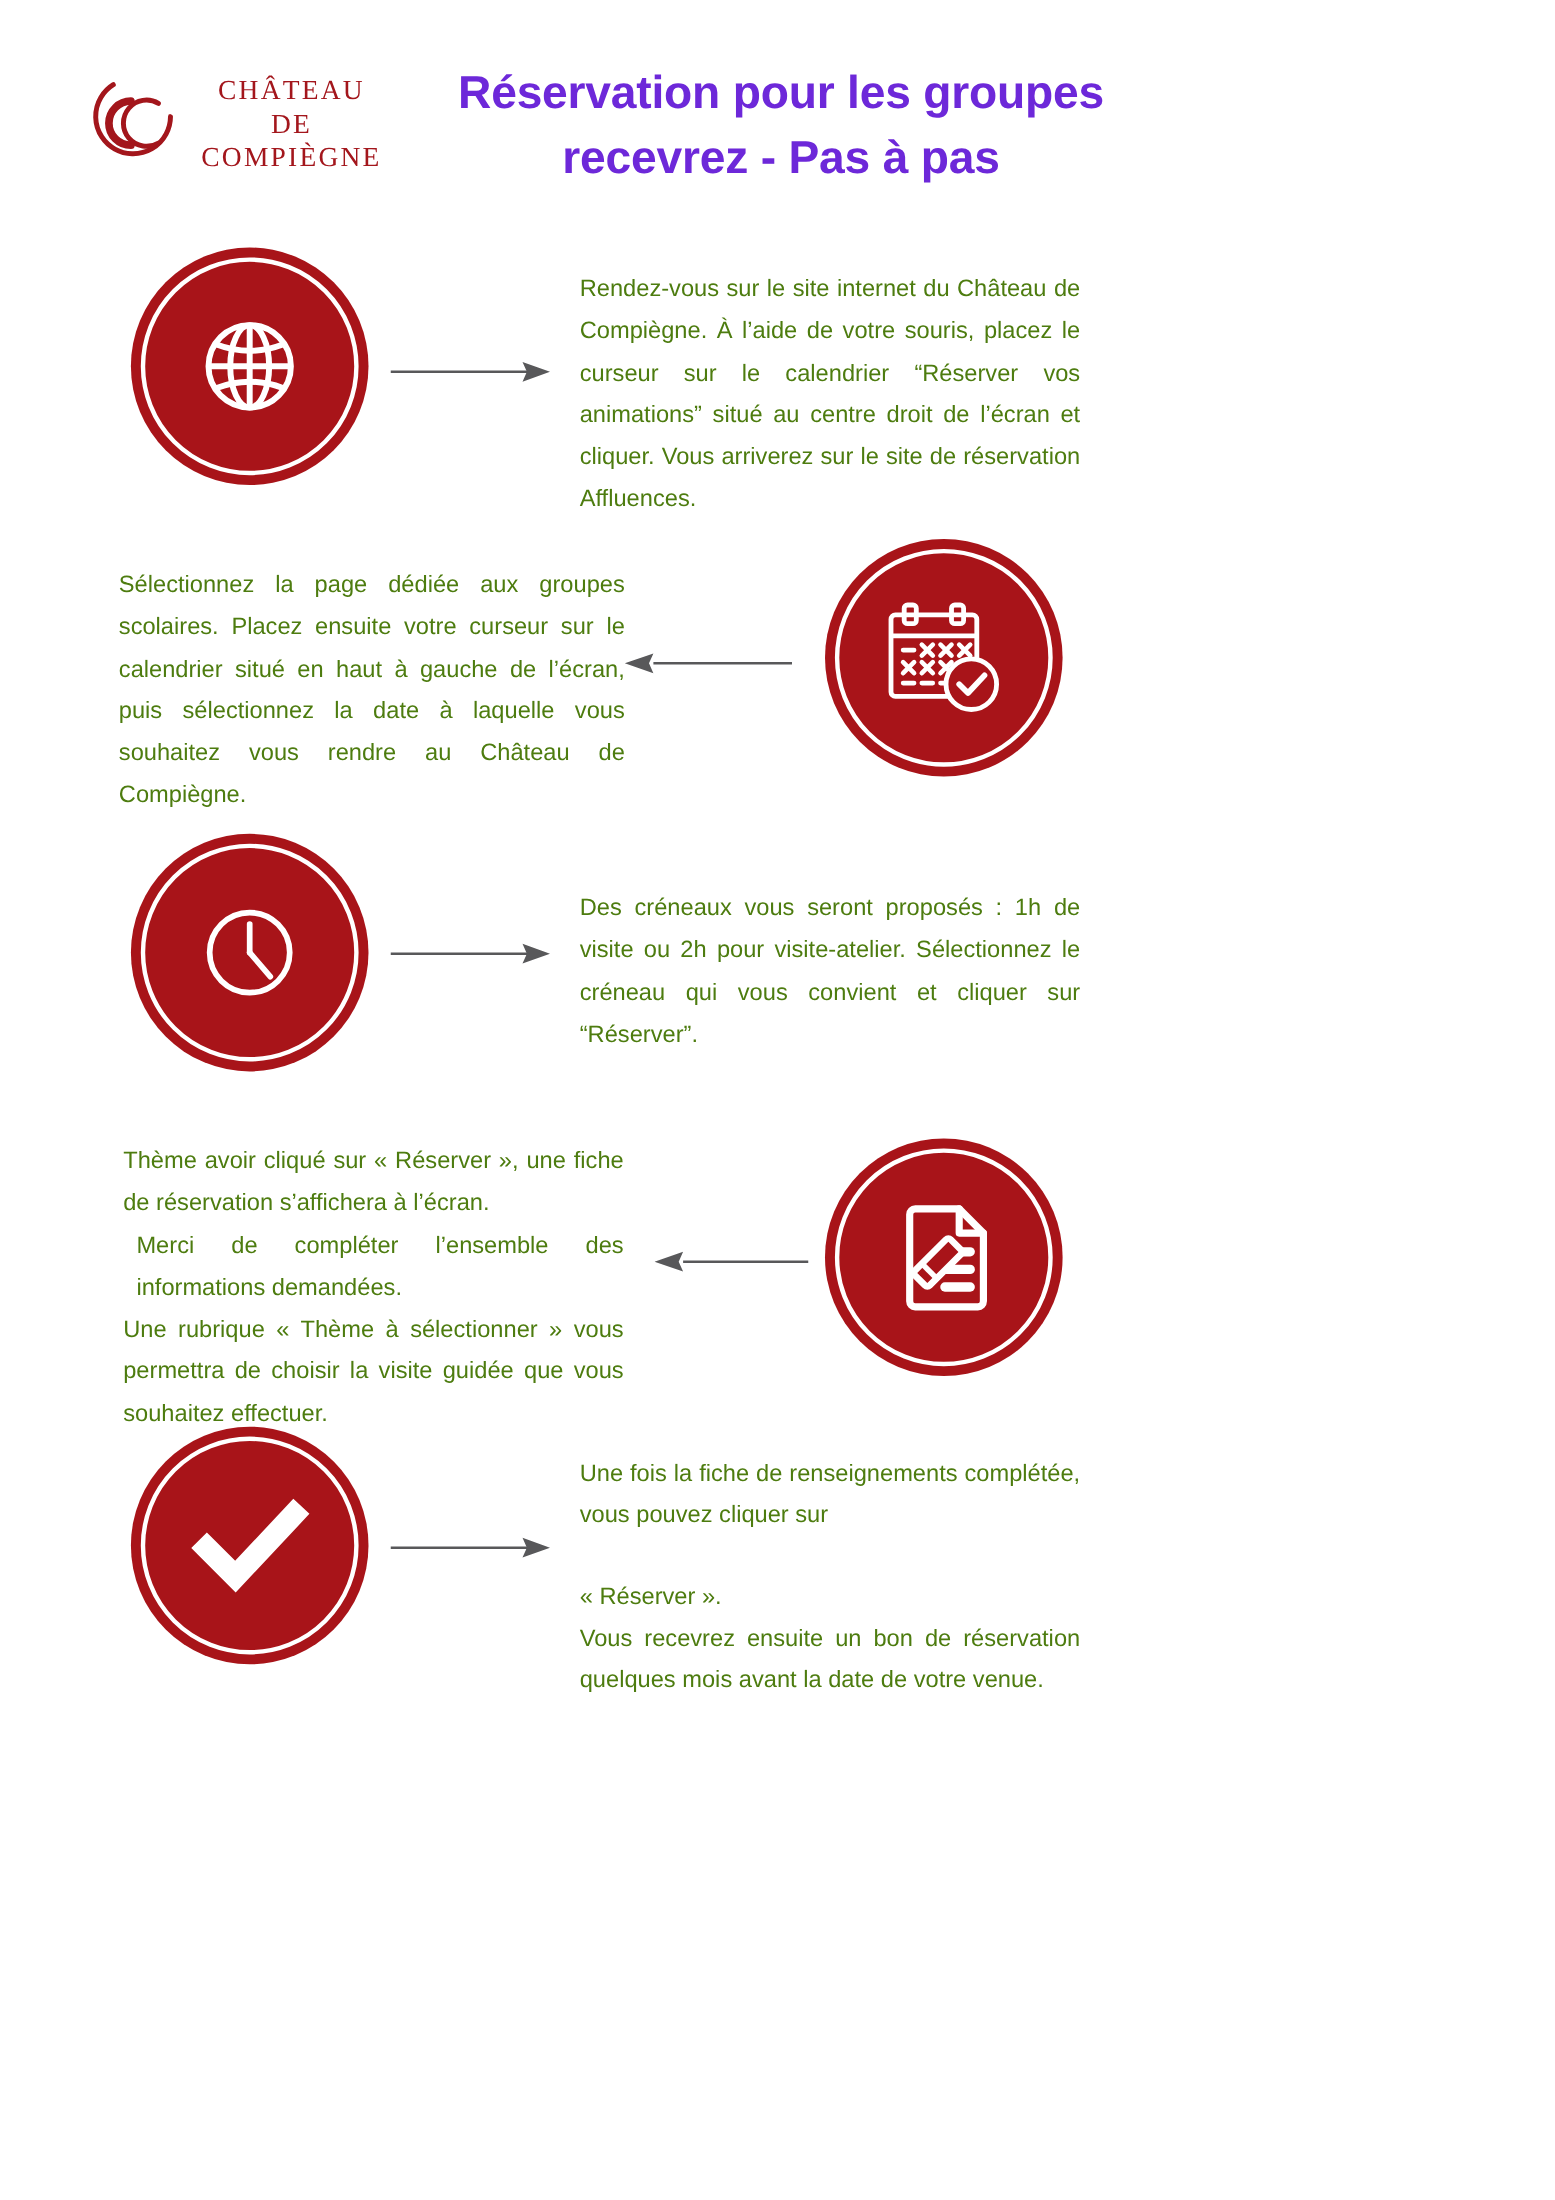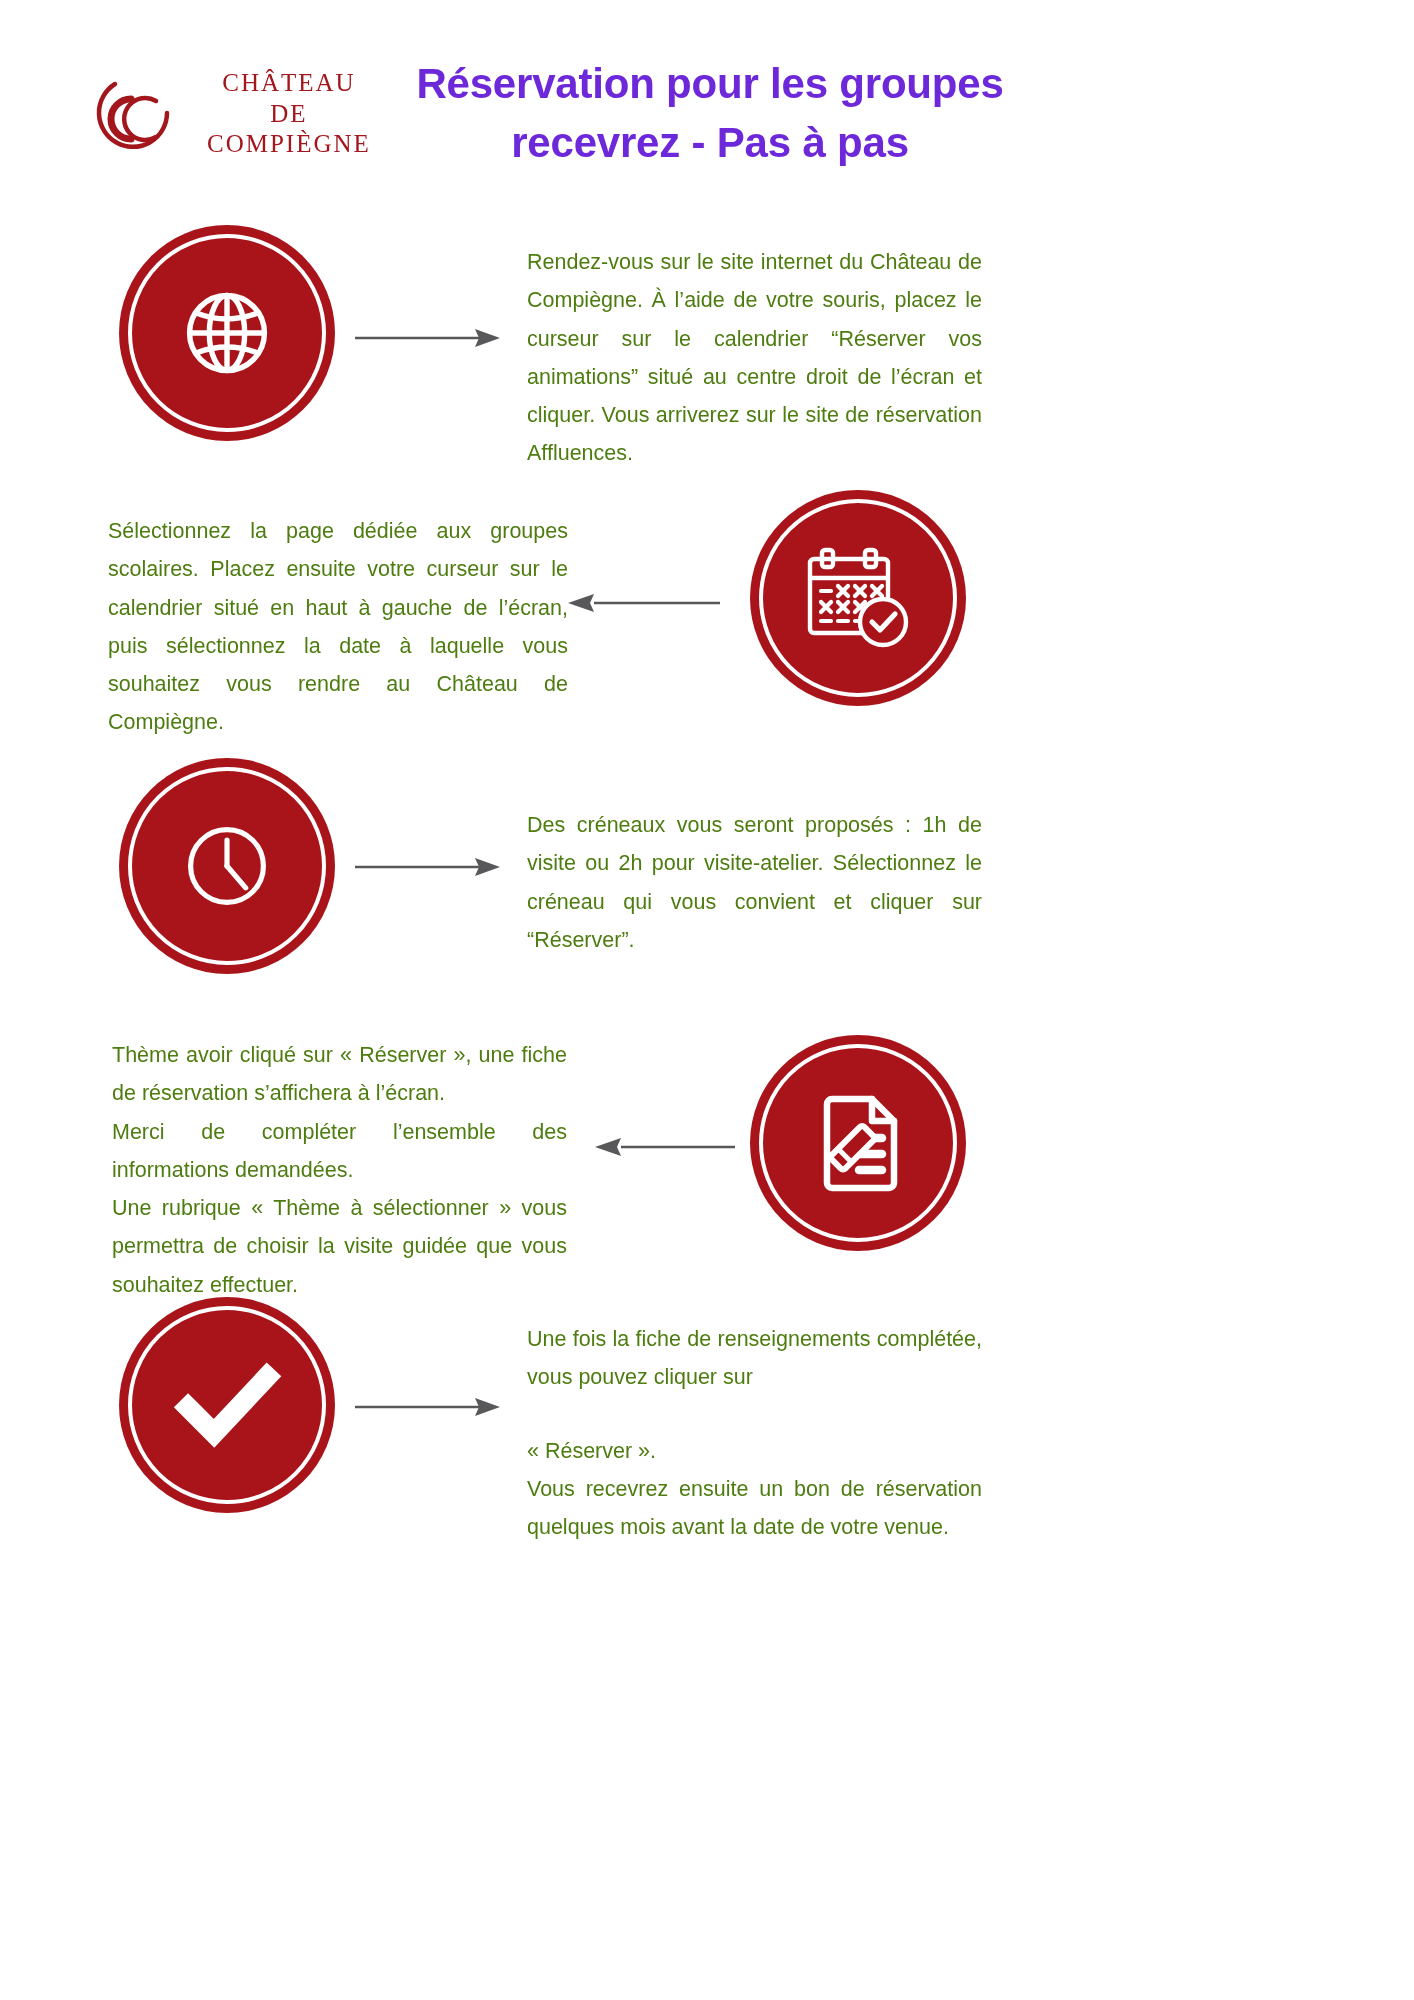--- a/index.html
+++ b/index.html
@@ -19,27 +19,26 @@
 
   
   .header {
     position: absolute;
     top: 0; left: 0;
     width: 1414px;
     height: 200px;
   }
   .logo {
     position: absolute;
-    left: 85px;
+    left: 73px;
     top: 58px;
     width: 330px;
     height: 110px;
     display: flex;
-    align-items: center;
-    gap: 26px;
+    gap: 14px;
   }
   .logo-mark {
     width: 96px;
     height: 96px;
     flex: 0 0 96px;
     position: relative;
   }
   .logo-words {
     display: flex;
     flex-direction: column;
@@ -278,21 +277,21 @@
 
   <div class="arrow" style="left:595px; top:1132px; width:140px;">
     <svg width="140" height="22" viewBox="0 0 140 22">
       <line x1="26" y1="11" x2="140" y2="11" stroke="#58585A" stroke-width="2.4"></line>
       <polygon points="0,11 26,2 22,11 26,20" fill="#58585A"></polygon>
     </svg>
   </div>
 
   <div class="para" style="left:112px; top:1036px; width:455px;">
     <div style="text-align:justify;">Thème avoir cliqué sur « Réserver », une fiche de réservation s’affichera à l’écran.</div>
-    <div style="text-align:justify;">Merci de compléter l’ensemble des informations demandées.</div>
+    <div style="text-align:justify;margin-left:12px;">Merci de compléter l’ensemble des informations demandées.</div>
     <div style="text-align:justify;">Une rubrique « Thème à sélectionner » vous permettra de choisir la visite guidée que vous souhaitez effectuer.</div>
   </div>
 </div>
 
 <div class="step" style="top:0;">
 
   <div class="circle-wrap" style="left:119px; top:1297px;">
     <div class="circle">
       <div class="glyph">
         <svg width="118" height="118" viewBox="0 0 100 100">

